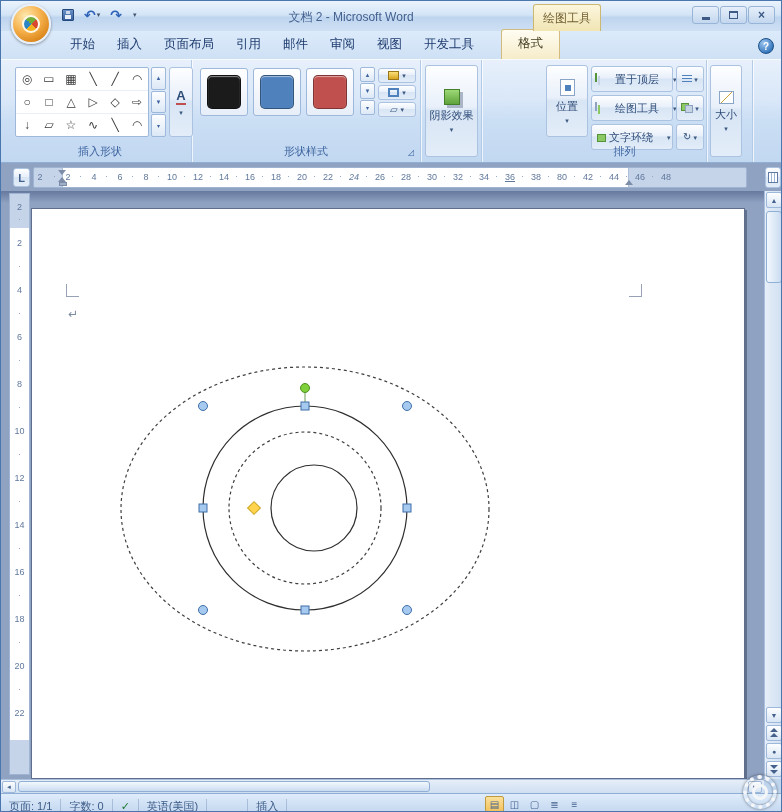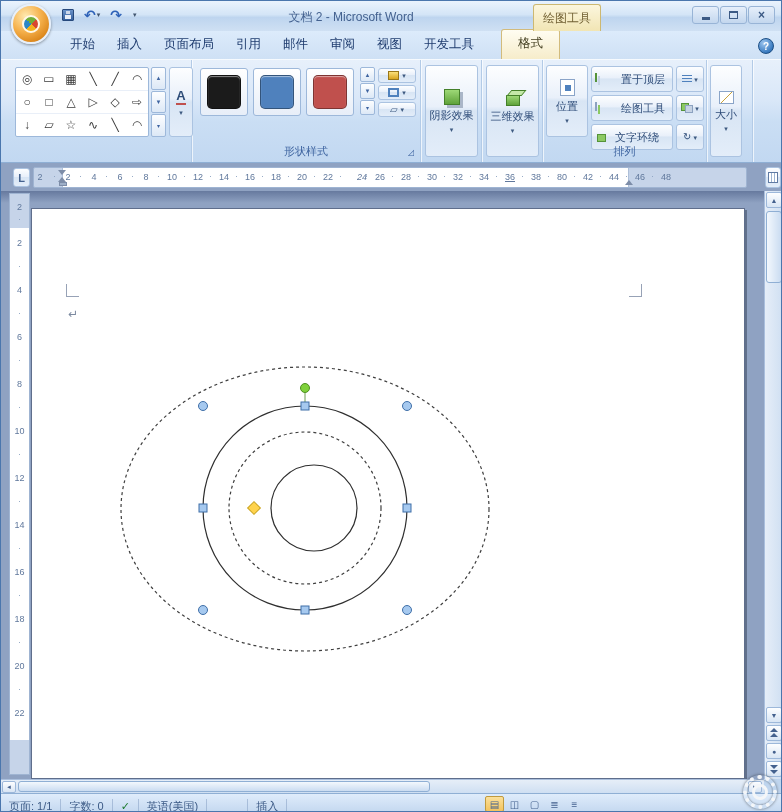--- a/index.html
+++ b/index.html
@@ -71,21 +71,21 @@
 .biglabel{white-space:nowrap}
 .ic-shadow{width:16px;height:16px;background:linear-gradient(#9ed977,#5fa23a);border:1px solid #44802a;box-shadow:3px 3px 0 #aab6c8}
 .ic-cube{width:14px;height:11px;background:linear-gradient(#9ed977,#5fa23a);border:1px solid #44802a;position:relative;margin-top:6px}
 .ic-cube::before{content:"";position:absolute;left:2px;top:-6px;width:13px;height:4px;background:#c4e8a8;border:1px solid #44802a;transform:skewX(-40deg)}
 .ic-position{width:15px;height:17px;background:#fff;border:1px solid #8aa4c8;position:relative}
 .ic-position::after{content:"";position:absolute;left:4px;top:5px;width:6px;height:6px;background:#4f81bd}
 .ic-size{width:15px;height:13px;border:1px solid #8aa4c8;background:linear-gradient(135deg,rgba(0,0,0,0) 46%,#c9a23a 46% 54%,rgba(0,0,0,0) 54%),#fff}
 
 #g-arrange .posbtn{left:3px;top:5px;width:42px;height:72px}
 .arr-stack{position:absolute;left:48px;top:6px;width:82px;display:flex;flex-direction:column;gap:3px}
-.arow{height:26px;display:flex;align-items:center;gap:20px;padding:0 3px;font-size:11px;color:#2f4d79;white-space:nowrap}
+.arow{height:26px;display:flex;align-items:center;gap:14px;padding:0 3px;font-size:11px;color:#2f4d79;white-space:nowrap}
 .alabel{flex:1}
 .ic-front{width:9px;height:9px;background:#8cc963;border:1px solid #55933a;box-shadow:3px 3px 0 #c6d3e4;margin:0 4px 4px 0}
 .ic-back{width:9px;height:9px;background:#c6d3e4;border:1px solid #8ca2c0;box-shadow:3px 3px 0 #8cc963;margin:0 4px 4px 0}
 .ic-wrap{width:12px;height:11px;background:repeating-linear-gradient(#9db4d2 0 1px,rgba(0,0,0,0) 1px 3px);position:relative}
 .ic-wrap::after{content:"";position:absolute;left:2px;top:2px;width:7px;height:6px;background:#8cc963;border:1px solid #55933a}
 .arr-mini{position:absolute;left:133px;top:6px;width:28px;display:flex;flex-direction:column;gap:3px}
 .mrow{height:26px;display:flex;align-items:center;justify-content:center;gap:2px}
 .ic-align{width:10px;height:9px;background:repeating-linear-gradient(#4f81bd 0 1px,rgba(0,0,0,0) 1px 3px)}
 .ic-group{width:12px;height:10px;position:relative}
 .ic-group::before,.ic-group::after{content:"";position:absolute;width:6px;height:6px;border:1px solid #55933a;background:#8cc963}
@@ -234,20 +234,21 @@
       </div>
     <div class="galarrows">
       <div class="garrow">▲</div>
       <div class="garrow">▼</div>
       <div class="garrow">▾</div>
     </div>
     <div class="edittext btn3d">
       <span class="ic-edittext">A</span>
       <span class="dd">▾</span>
     </div>
+    <div class="grouplabel">插入形状</div>
   </div>
 
   <div class="group" id="g-styles">
     <div class="swatchrow">
         <div class="swatch">
           <div class="swatch-inner" style="background: rgb(27, 27, 27);"></div>
         </div>
         <div class="swatch">
           <div class="swatch-inner" style="background: rgb(79, 129, 189);"></div>
         </div>
@@ -279,27 +280,20 @@
   </div>
 
   <div class="group" id="g-shadow">
     <div class="bigbtn btn3d">
       <span class="ic-shadow"></span>
       <span class="biglabel">阴影效果</span>
       <span class="dd">▾</span>
     </div>
   </div>
 
-  <div class="group" id="g-3d">
-    <div class="bigbtn btn3d">
-      <span class="ic-cube"></span>
-      <span class="biglabel">三维效果</span>
-      <span class="dd">▾</span>
-    </div>
-  </div>
 
   <div class="group" id="g-arrange">
     <div class="bigbtn btn3d posbtn">
       <span class="ic-position"></span>
       <span class="biglabel">位置</span>
       <span class="dd">▾</span>
     </div>
     <div class="arr-stack">
       <div class="arow btn3d">
         <span class="ic-front"></span>
@@ -365,21 +359,21 @@
         <div class="rnum" style="left: 190px;">14</div>
         <div class="rtick" style="left: 175px;">·</div>
         <div class="rnum" style="left: 216px;">16</div>
         <div class="rtick" style="left: 201px;">·</div>
         <div class="rnum" style="left: 242px;">18</div>
         <div class="rtick" style="left: 227px;">·</div>
         <div class="rnum" style="left: 268px;">20</div>
         <div class="rtick" style="left: 253px;">·</div>
         <div class="rnum" style="left: 294px;">22</div>
         <div class="rtick" style="left: 279px;">·</div>
-        <div class="rnum" style="left: 328px; font-style: italic;">24</div>
+        <div class="rnum" style="left: 320px; font-style: italic;">24</div>
         <div class="rtick" style="left: 305px;">·</div>
         <div class="rnum" style="left: 346px; text-align: right;">26</div>
         <div class="rtick" style="left: 331px;">·</div>
         <div class="rnum" style="left: 372px;">28</div>
         <div class="rtick" style="left: 357px;">·</div>
         <div class="rnum" style="left: 398px;">30</div>
         <div class="rtick" style="left: 383px;">·</div>
         <div class="rnum" style="left: 424px;">32</div>
         <div class="rtick" style="left: 409px;">·</div>
         <div class="rnum" style="left: 450px;">34</div>

